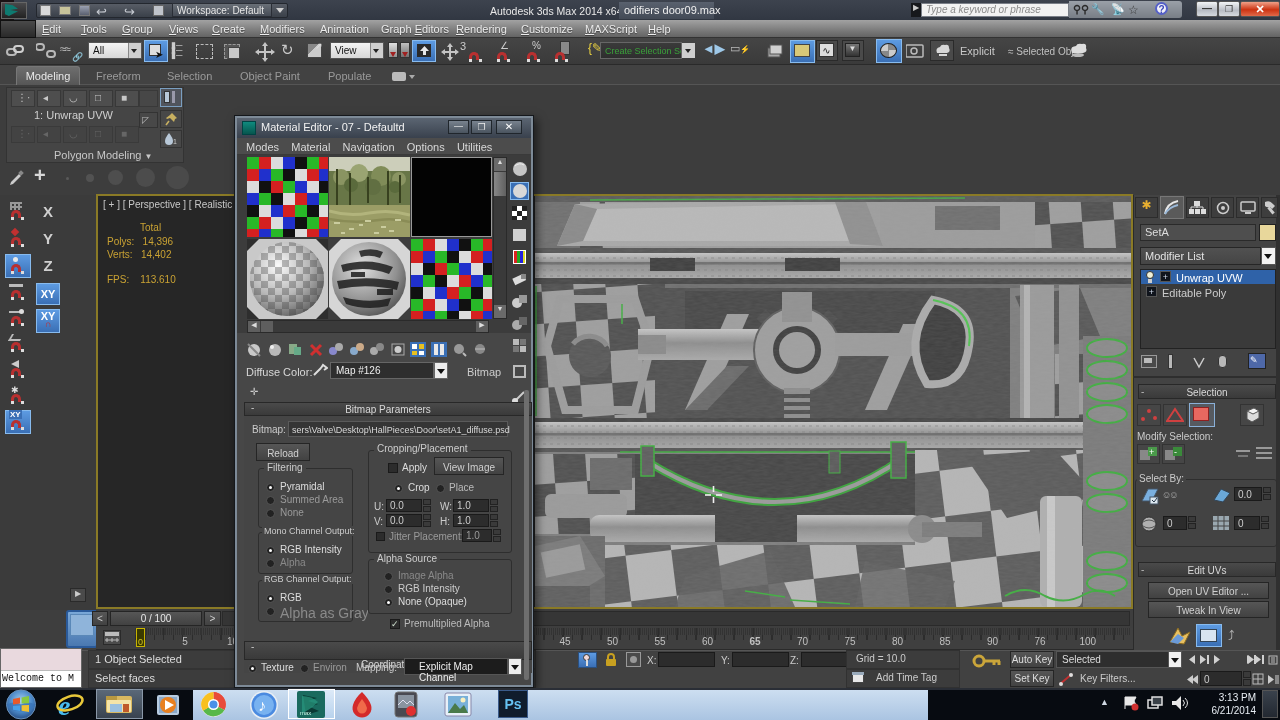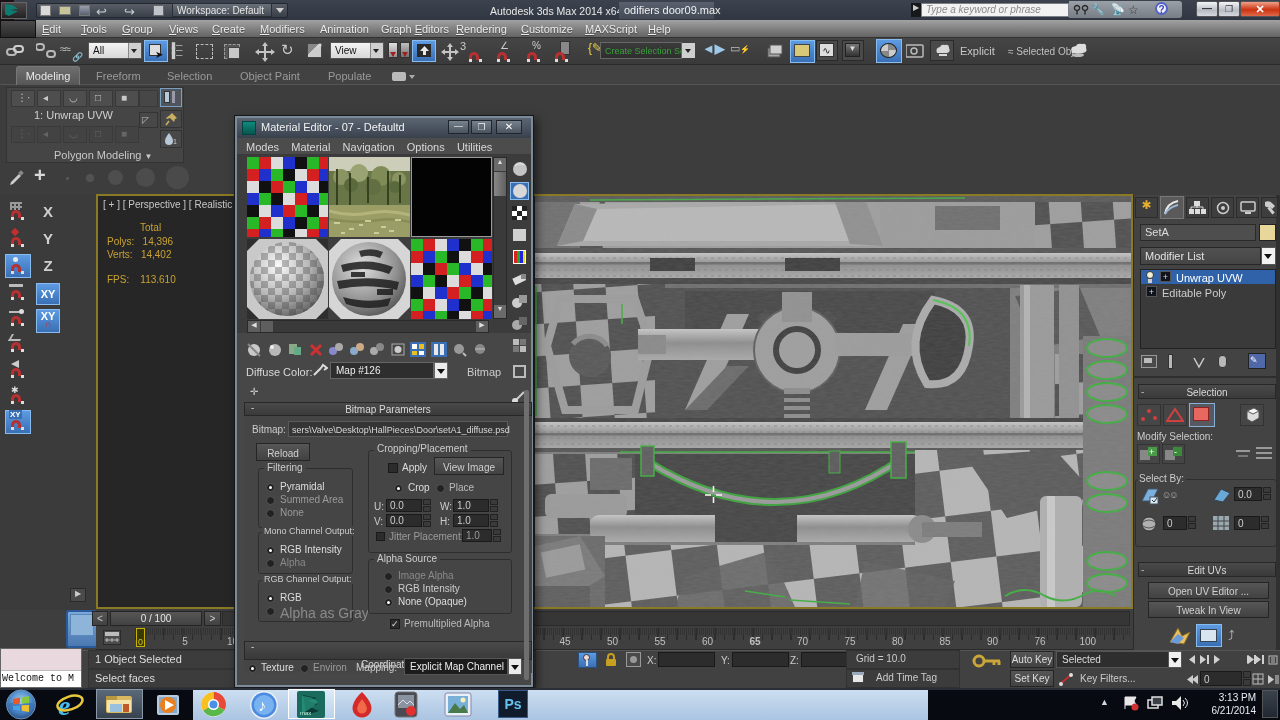--- a/index.html
+++ b/index.html
@@ -850,21 +850,21 @@
 <div class="radio" style="left:384px;top:572px;"></div><div class="abs" style="left:398px;top:570px;color:#8a8a8a;font-size:10px;">Image Alpha</div>
 <div class="radio" style="left:384px;top:585px;"></div><div class="abs" style="left:398px;top:583px;color:#ccc;font-size:10px;">RGB Intensity</div>
 <div class="radio on" style="left:384px;top:598px;"></div><div class="abs" style="left:398px;top:596px;color:#ddd;font-size:10px;">None (Opaque)</div>
 <div class="abs fld" style="left:390px;top:619px;width:10px;height:10px;color:#cfe0cf;font-size:9px;line-height:8px;">✓</div>
 <div class="abs" style="left:404px;top:618px;color:#bbb;font-size:10px;">Premultiplied Alpha</div>
 <div class="abs rollbar" style="left:244px;top:641px;width:288px;height:14px;padding-top:17px;">Coordinates</div>
 <div class="abs" style="left:251px;top:641px;color:#ccc;font-size:10px;">-</div>
 <div class="radio on" style="left:248px;top:664px;"></div><div class="abs" style="left:261px;top:662px;color:#ddd;font-size:10px;">Texture</div>
 <div class="radio" style="left:300px;top:664px;"></div><div class="abs" style="left:313px;top:662px;color:#9a9a9a;font-size:10px;">Environ</div>
 <div class="abs" style="left:356px;top:662px;color:#ccc;font-size:10px;">Mapping:</div>
-<div class="abs" style="left:404px;top:658px;width:104px;height:17px;background:#1c1c1c;border:1px solid #555;color:#eee;font-size:10px;padding:2px 0 0 5px;">Explicit Map Channel</div>
+<div class="abs" style="left:404px;top:658px;width:104px;height:17px;background:#1c1c1c;border:1px solid #555;color:#eee;font-size:10px;padding:2px 0 0 14px;">Explicit Map Channel</div>
 <div class="abs" style="left:508px;top:658px;width:14px;height:17px;background:#ececec;border:1px solid #555;"></div>
 <div class="abs" style="left:511px;top:665px;width:0;height:0;border-left:4px solid transparent;border-right:4px solid transparent;border-top:5px solid #111;"></div>
 <div class="abs" style="left:524px;top:390px;width:5px;height:290px;background:#6e6e6e;border-radius:2px;"></div>
 
 <div class="abs" style="left:0;top:648px;width:82px;height:40px;background:#fff;border:1px solid #666;"></div>
 <div class="abs" style="left:1px;top:649px;width:80px;height:22px;background:#e9d9de;border-bottom:1px solid #bbb;"></div>
 <div class="abs" style="left:2px;top:673px;color:#111;font-size:10px;font-family:'Liberation Mono',monospace;">Welcome to M</div>
 
 <div class="abs" style="left:0;top:688px;width:1280px;height:32px;background:#070b11;"></div>
 <div class="abs" style="left:193px;top:688px;width:735px;height:32px;background:linear-gradient(#cfe0f2,#aac4e2);"></div>

